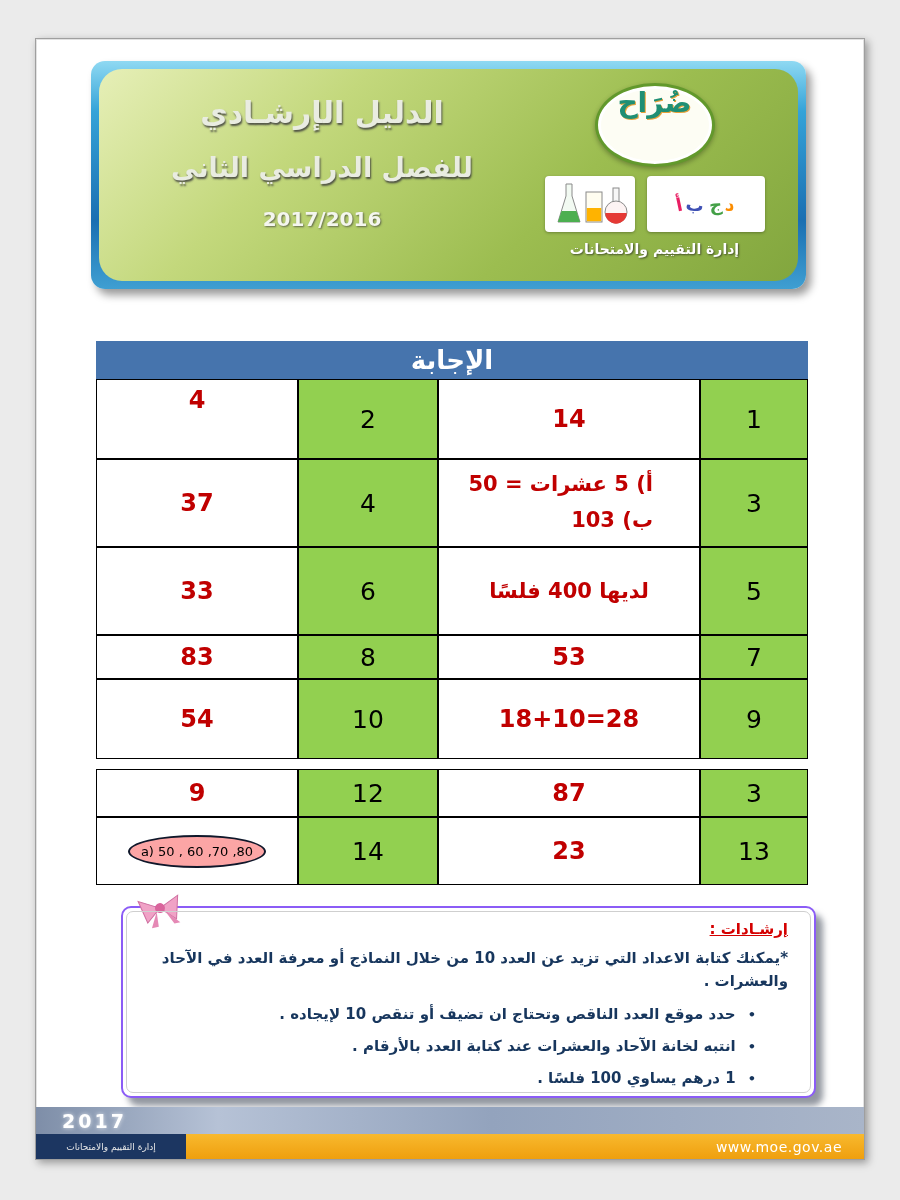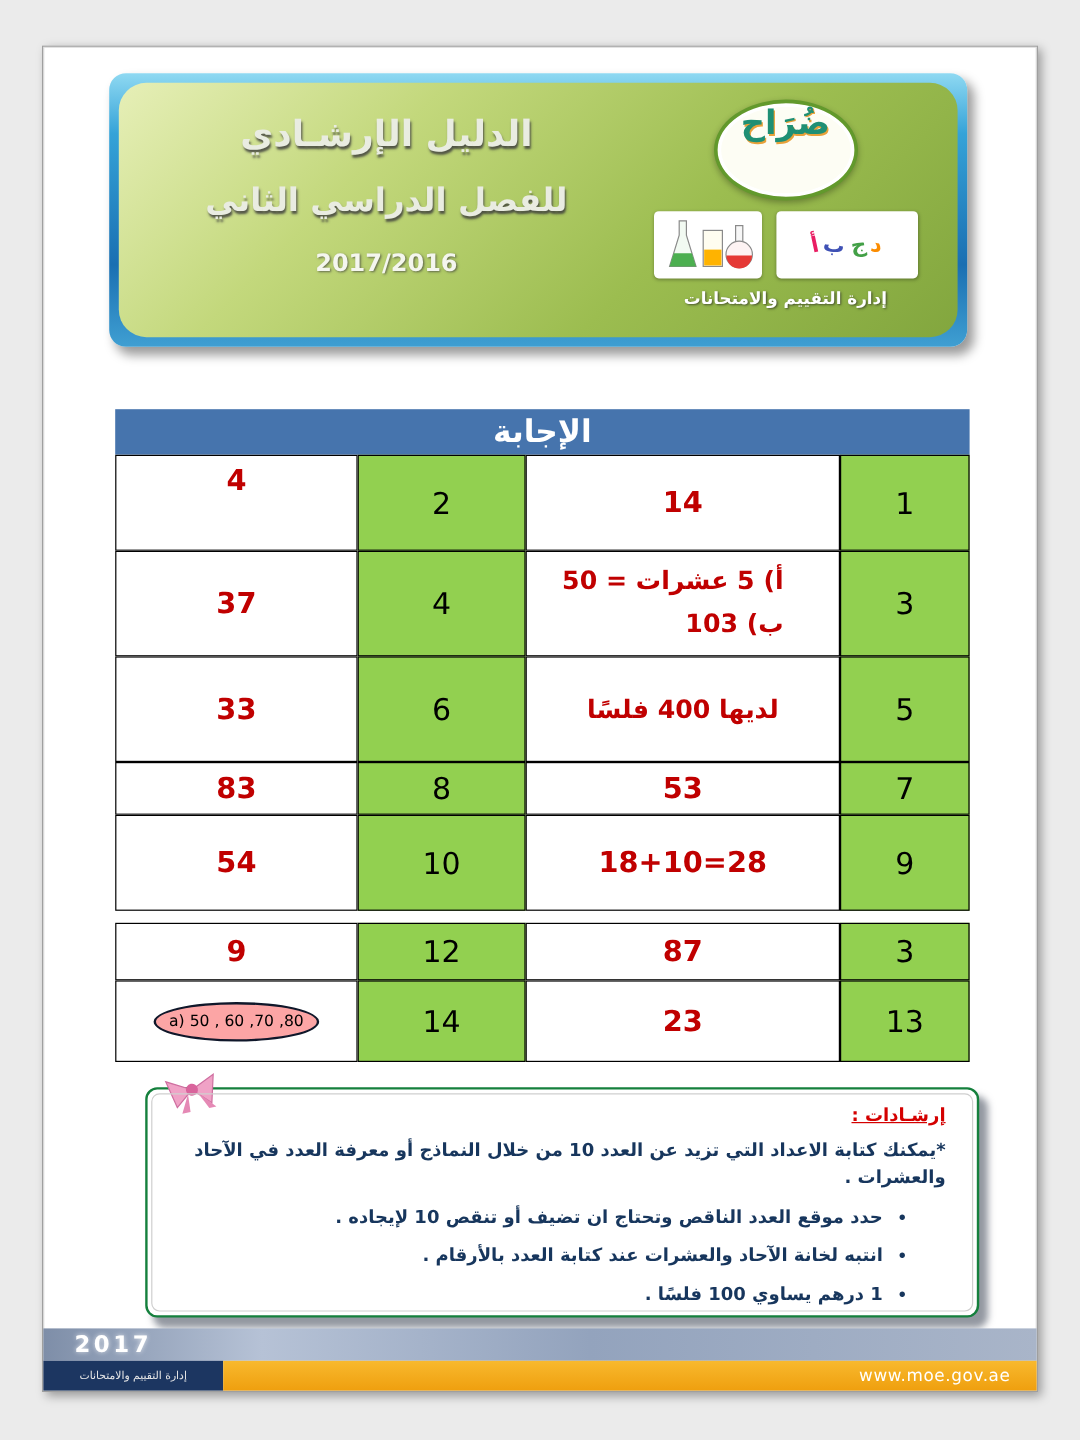--- a/index.html
+++ b/index.html
@@ -114,21 +114,21 @@
     padding: 7px 11px;
     font-size: 13px; font-weight: normal; color: #000;
     background: #fca5a5;
   }
 
   
   .notes {
     position: absolute; top: 867px; left: 85px;
     width: 695px; height: 192px;
     background: #ffffff;
-    border: 2px solid #15803d; border-radius: 10px;
+    border: 2px solid #8b5cf6; border-radius: 10px;
     box-shadow: 7px 8px 6px rgba(120,126,138,.8);
     padding: 12px 26px 10px;
   }
   .notes::after {
     content: ""; position: absolute; inset: 3px;
     border: 1px solid #cfcfcf; border-radius: 7px; pointer-events: none;
   }
   .ribbon { position: absolute; top: -14px; left: 12px; transform: rotate(-12deg); }
   .notes-title {
     color: #d40000; font-size: 15px; font-weight: bold;

